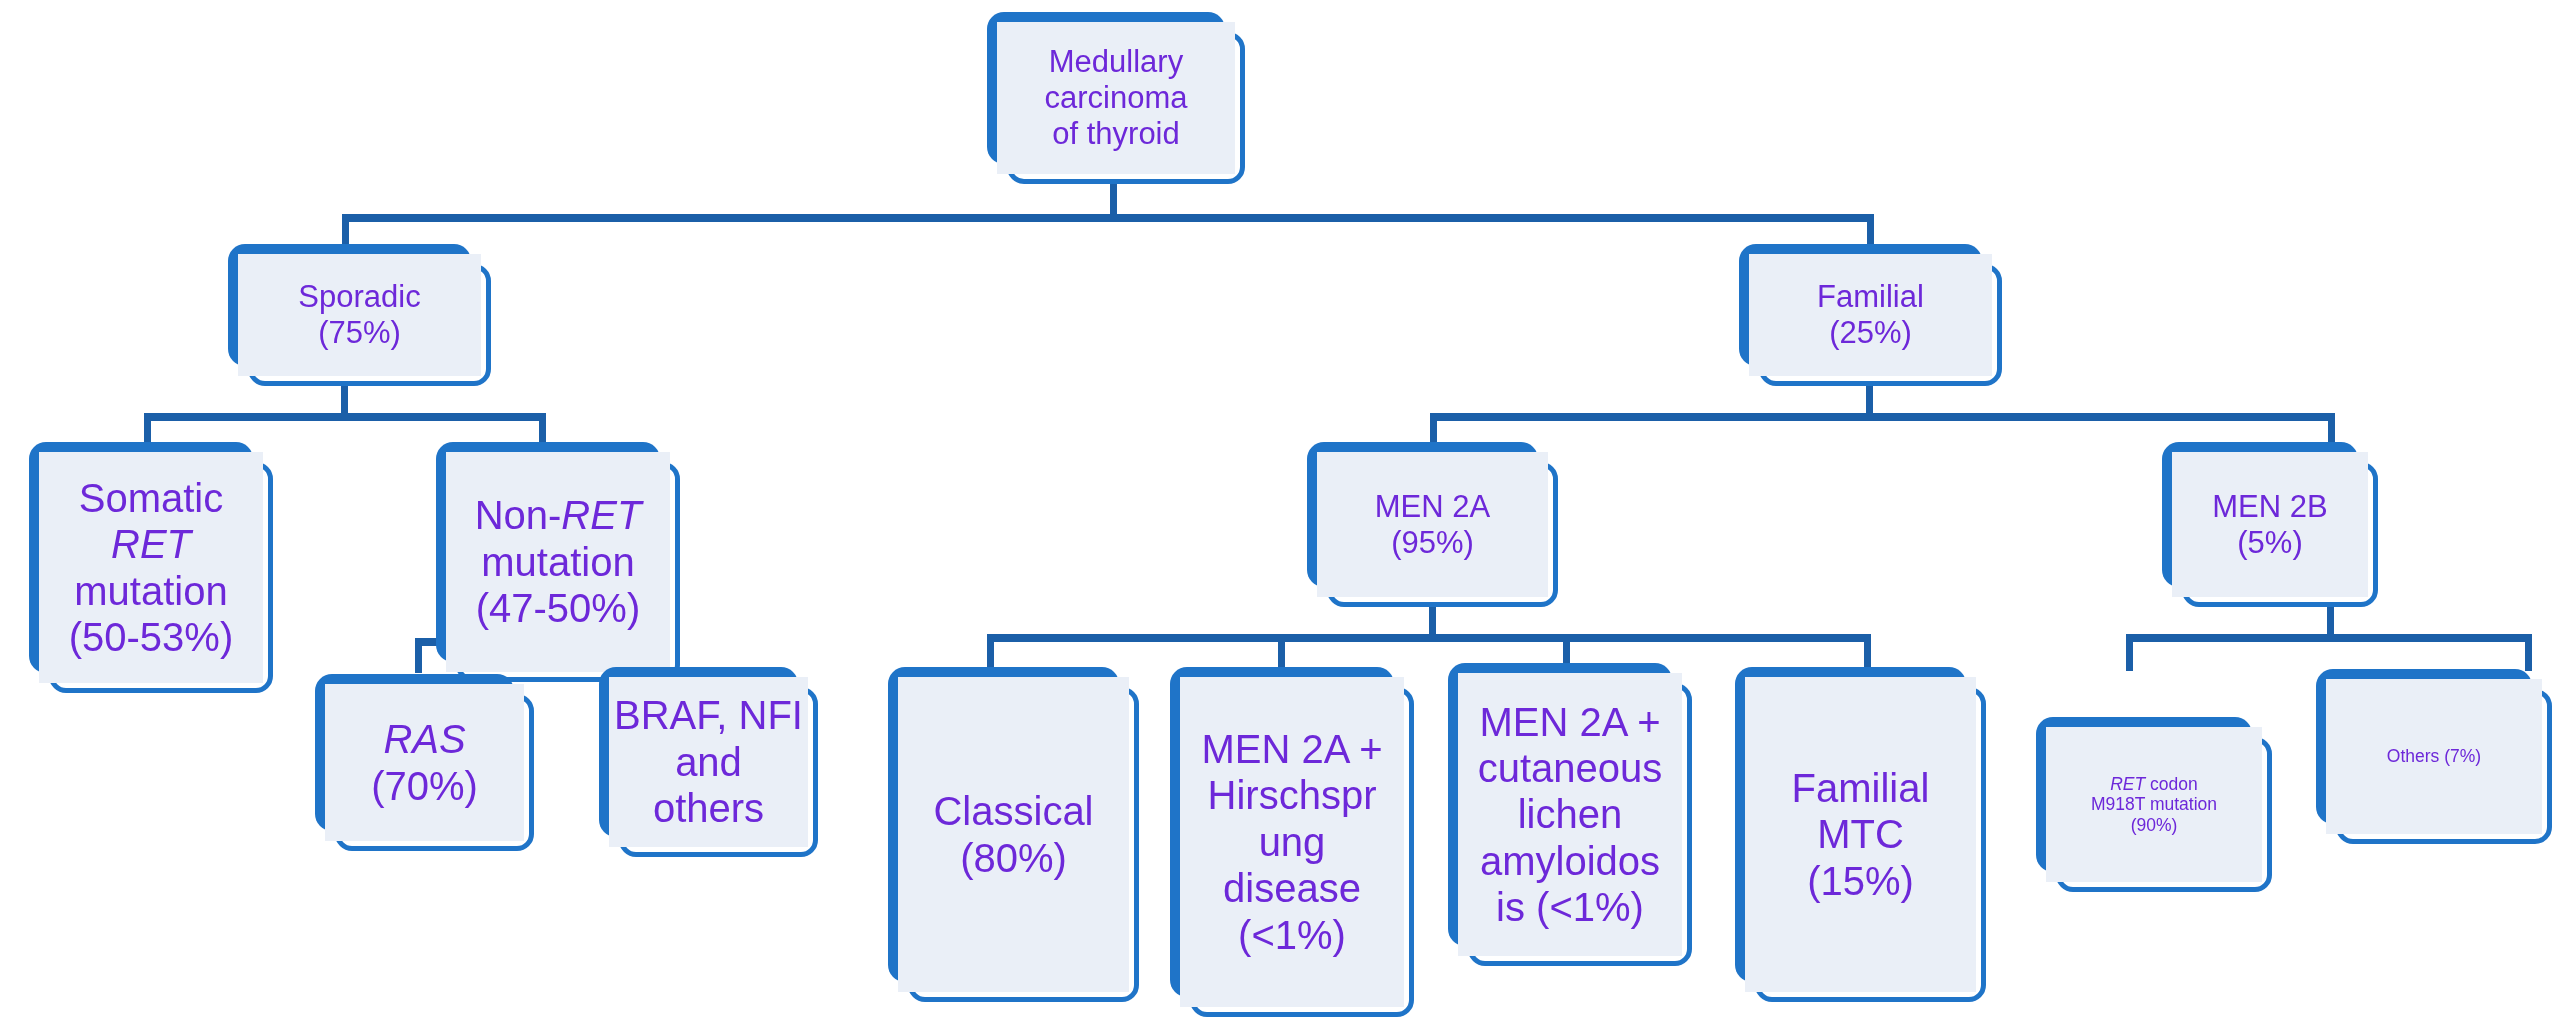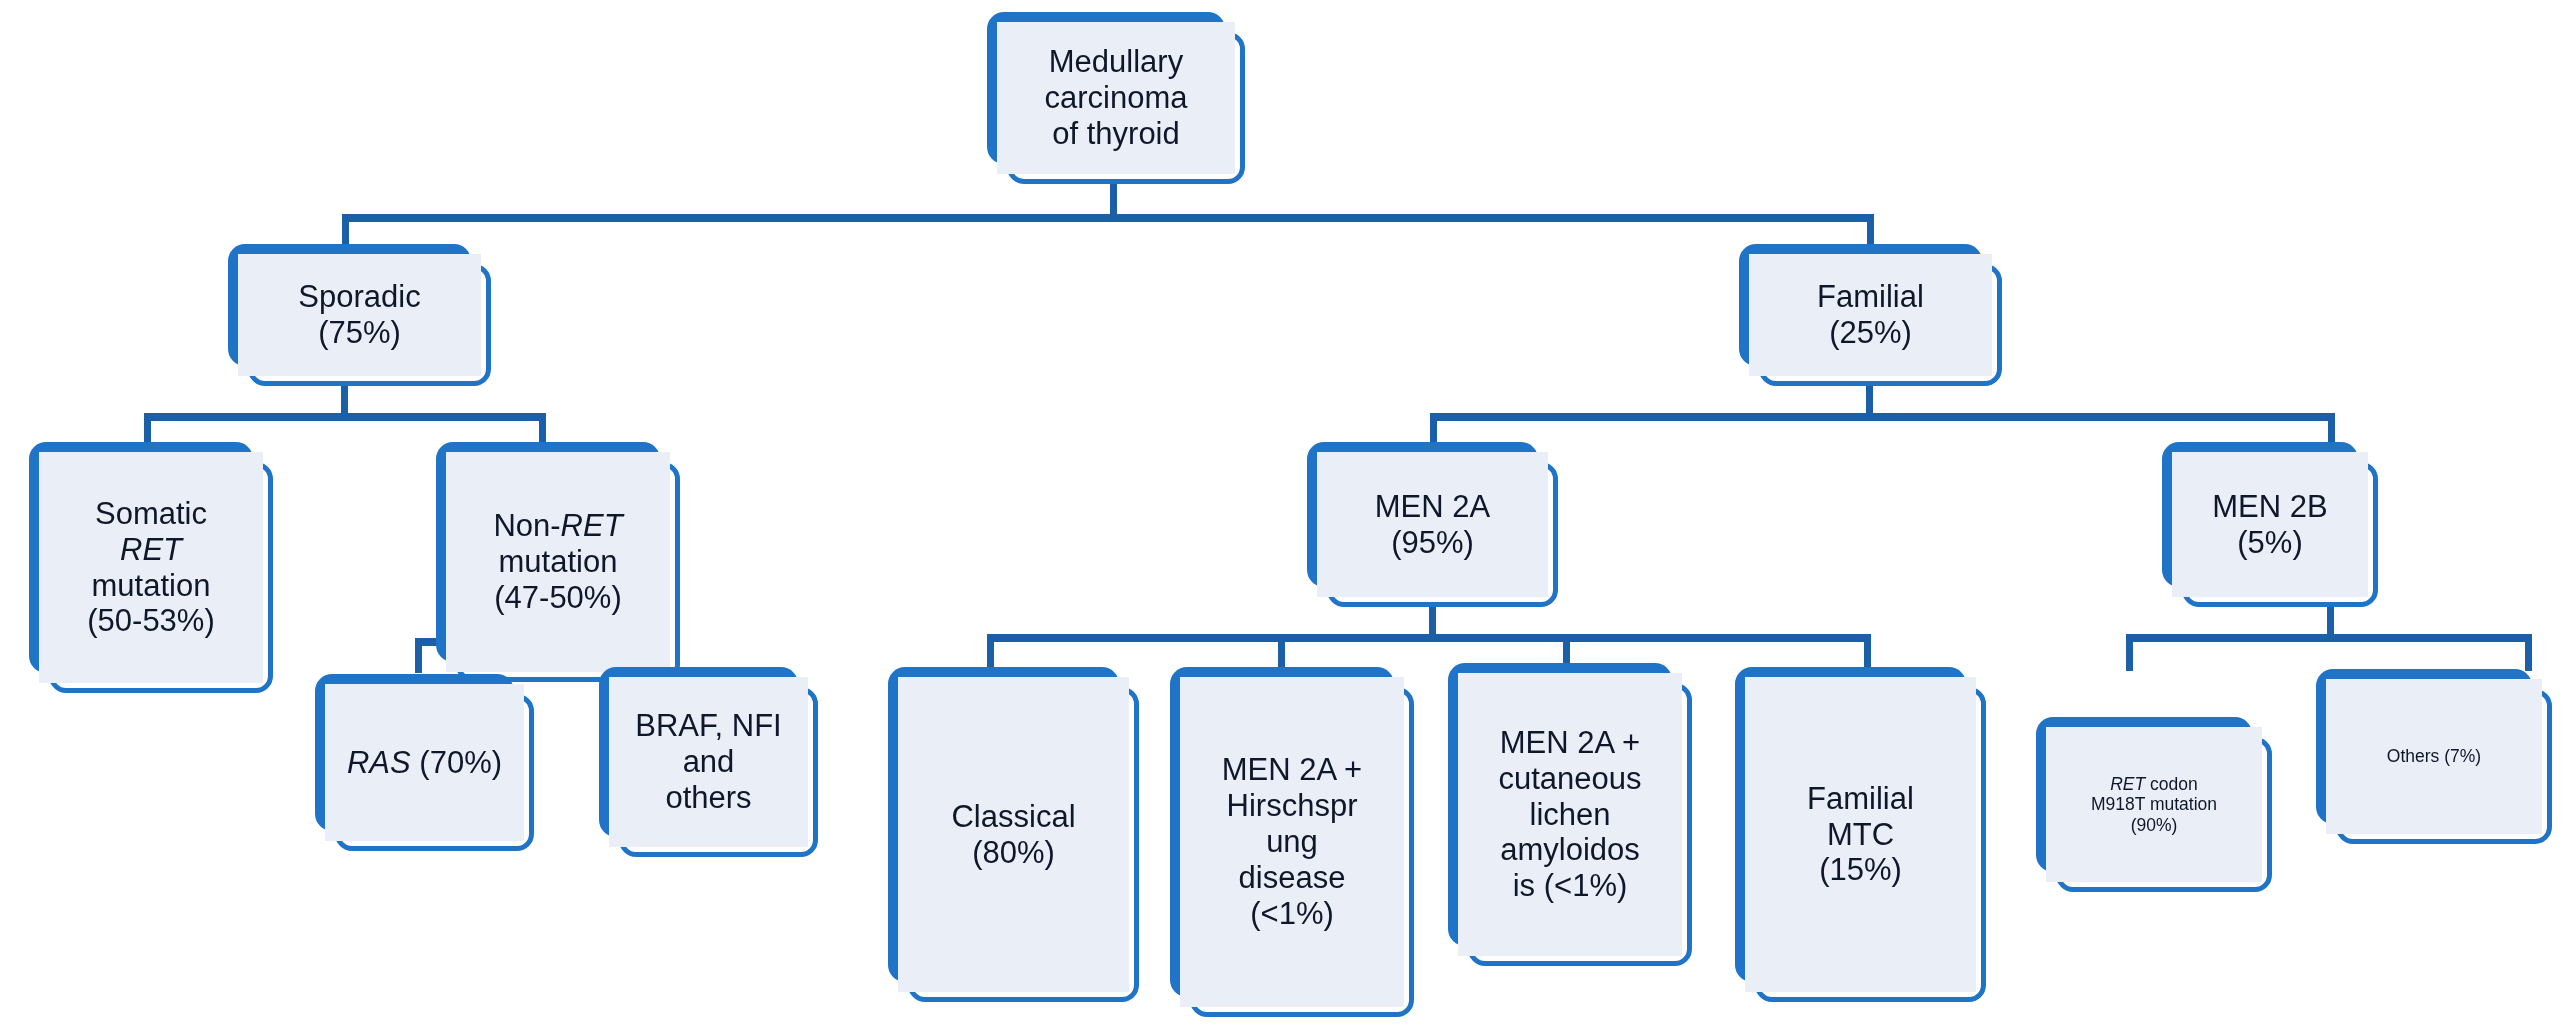--- a/index.html
+++ b/index.html
@@ -58,32 +58,32 @@
     top: 10px;
     width: calc(100% - 20px);
     height: calc(100% - 20px);
     background: #EAEFF7;
     box-sizing: border-box;
     display: flex;
     align-items: center;
     justify-content: center;
     text-align: center;
     padding: 1.5px 4.6px;
-    color: #0f172a;
+    color: #6d28d9;
     line-height: 1.16;
   }
   .node .label {
     display: block;
     width: 100%;
   }
   .ital { font-style: italic; }
 
   
   .fs-lg  .panel { font-size: 31px; }
-  .fs-md  .panel { font-size: 31px; }
+  .fs-md  .panel { font-size: 40px; }
   .fs-xs  .panel { font-size: 17.5px; }
 </style>
 </head>
 <body>
 
 <div id="canvas">
 
   <div class="conn" style="left:1110px; top:183px; width:6.9px; height:35px;"></div>
 
   <div class="conn" style="left:342px; top:214px; width:1531px; height:7.6px;"></div>

